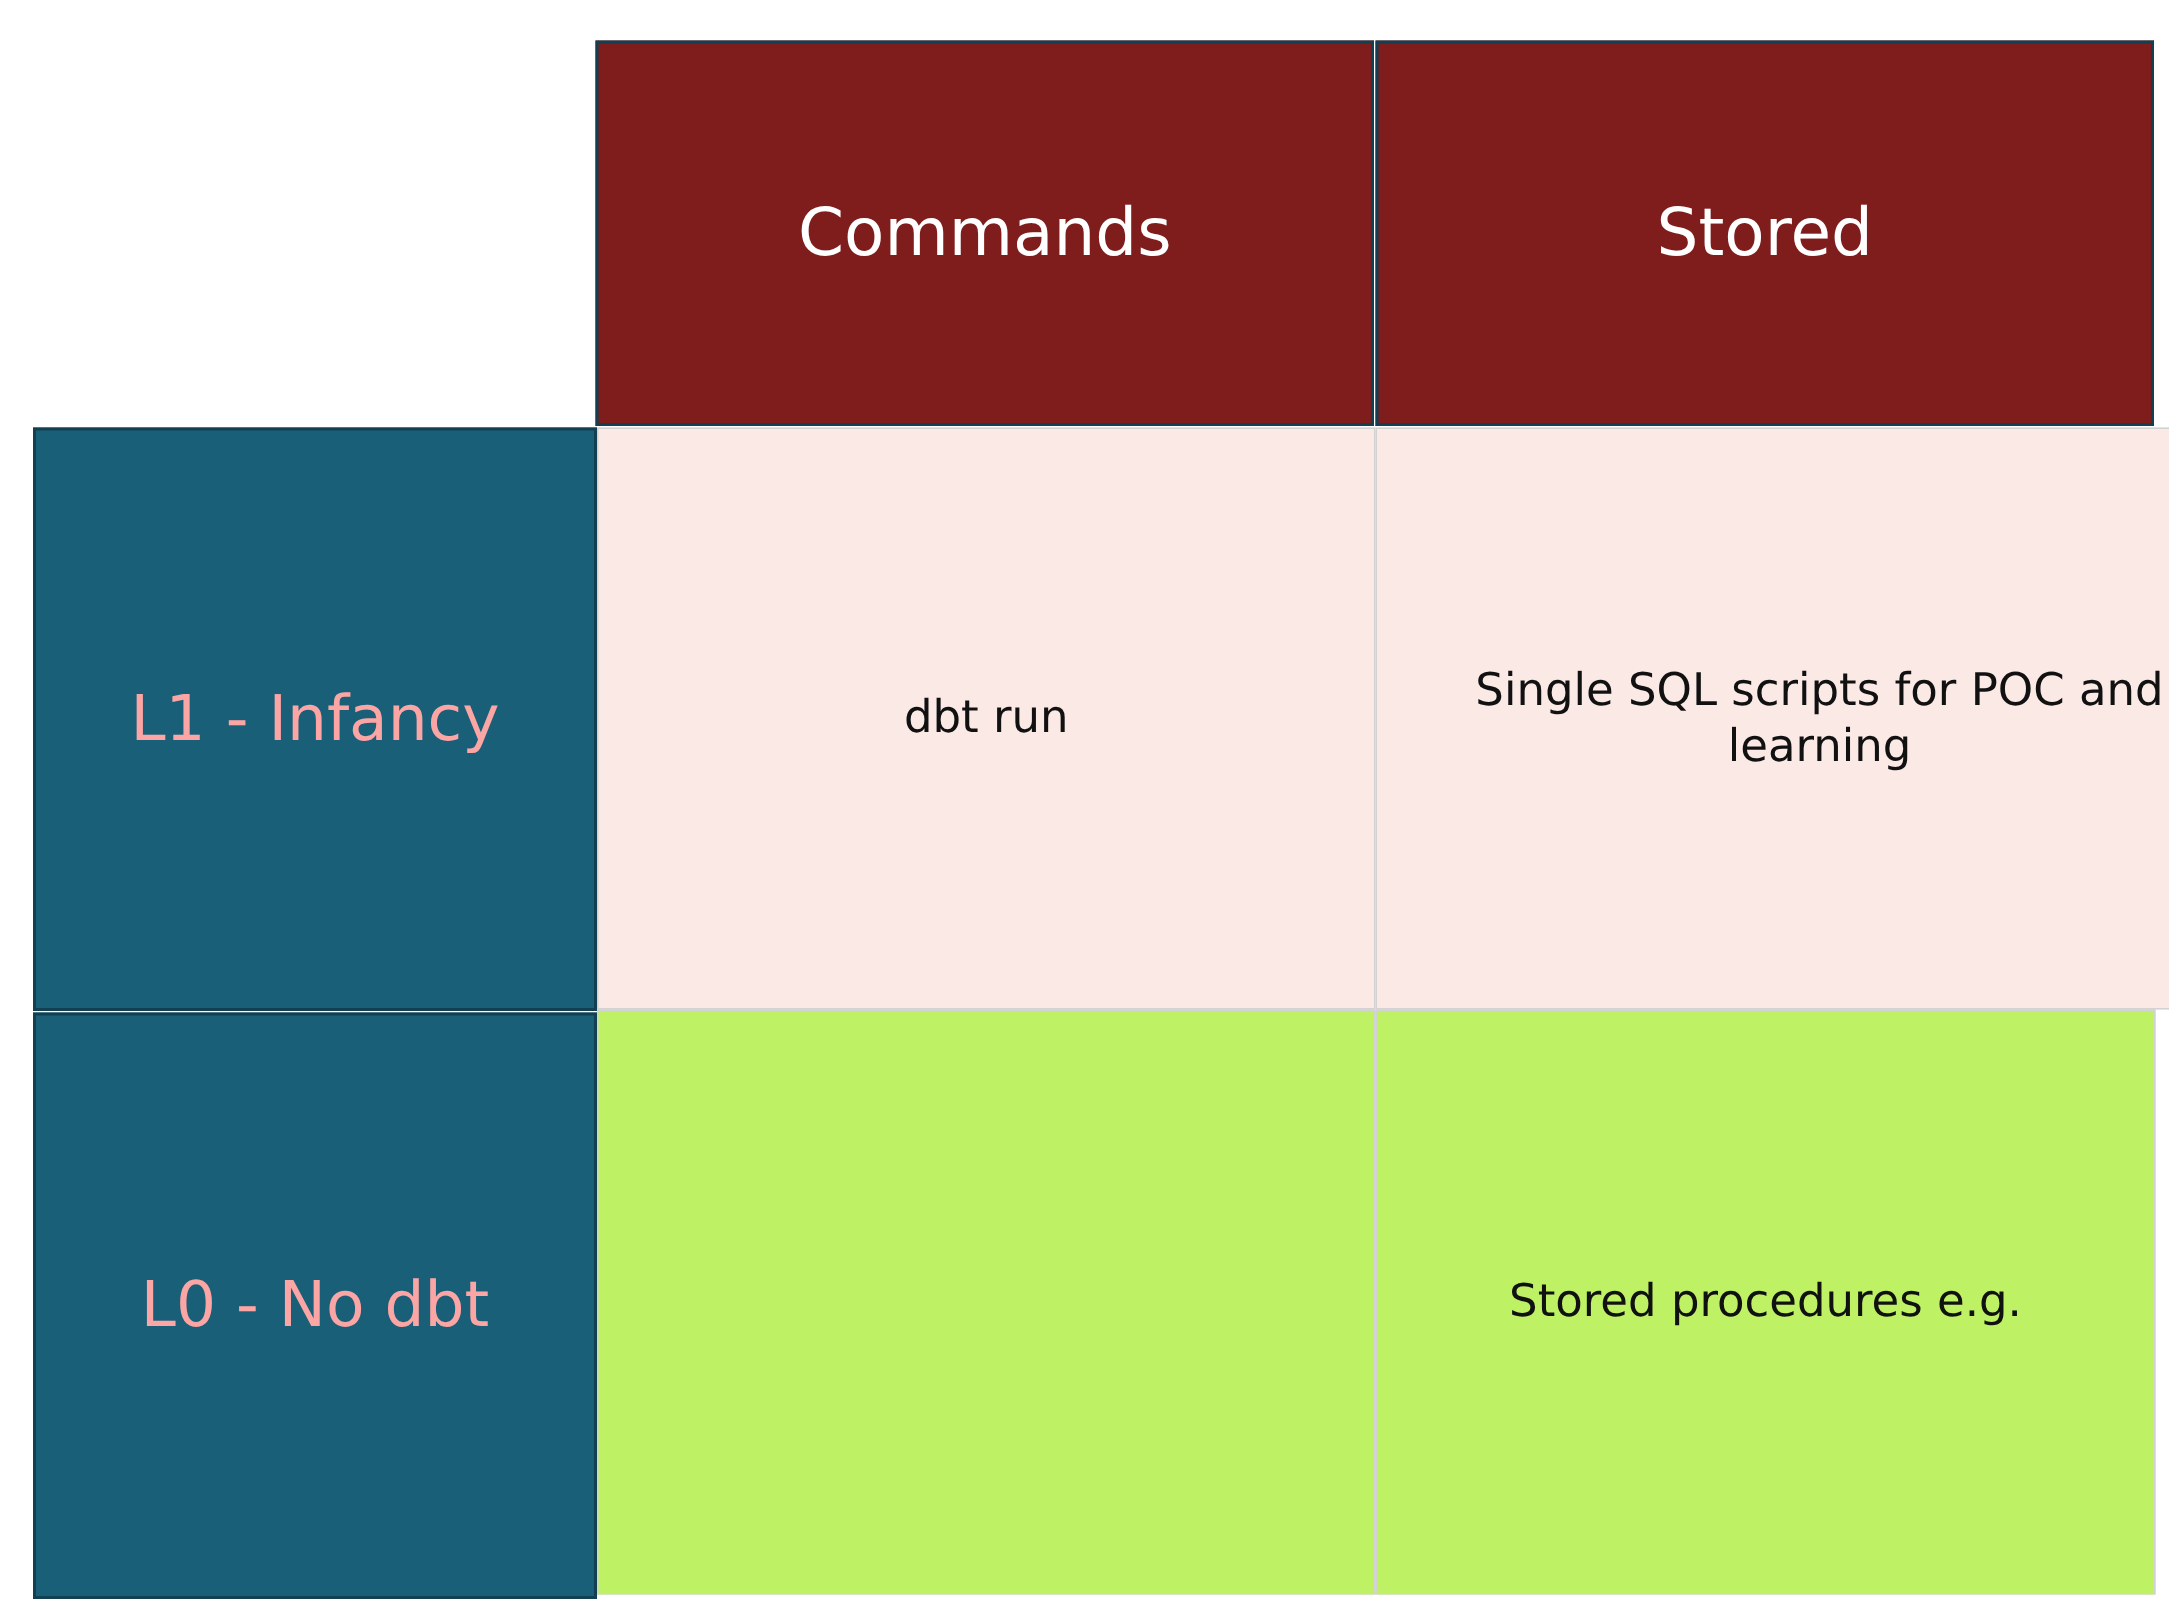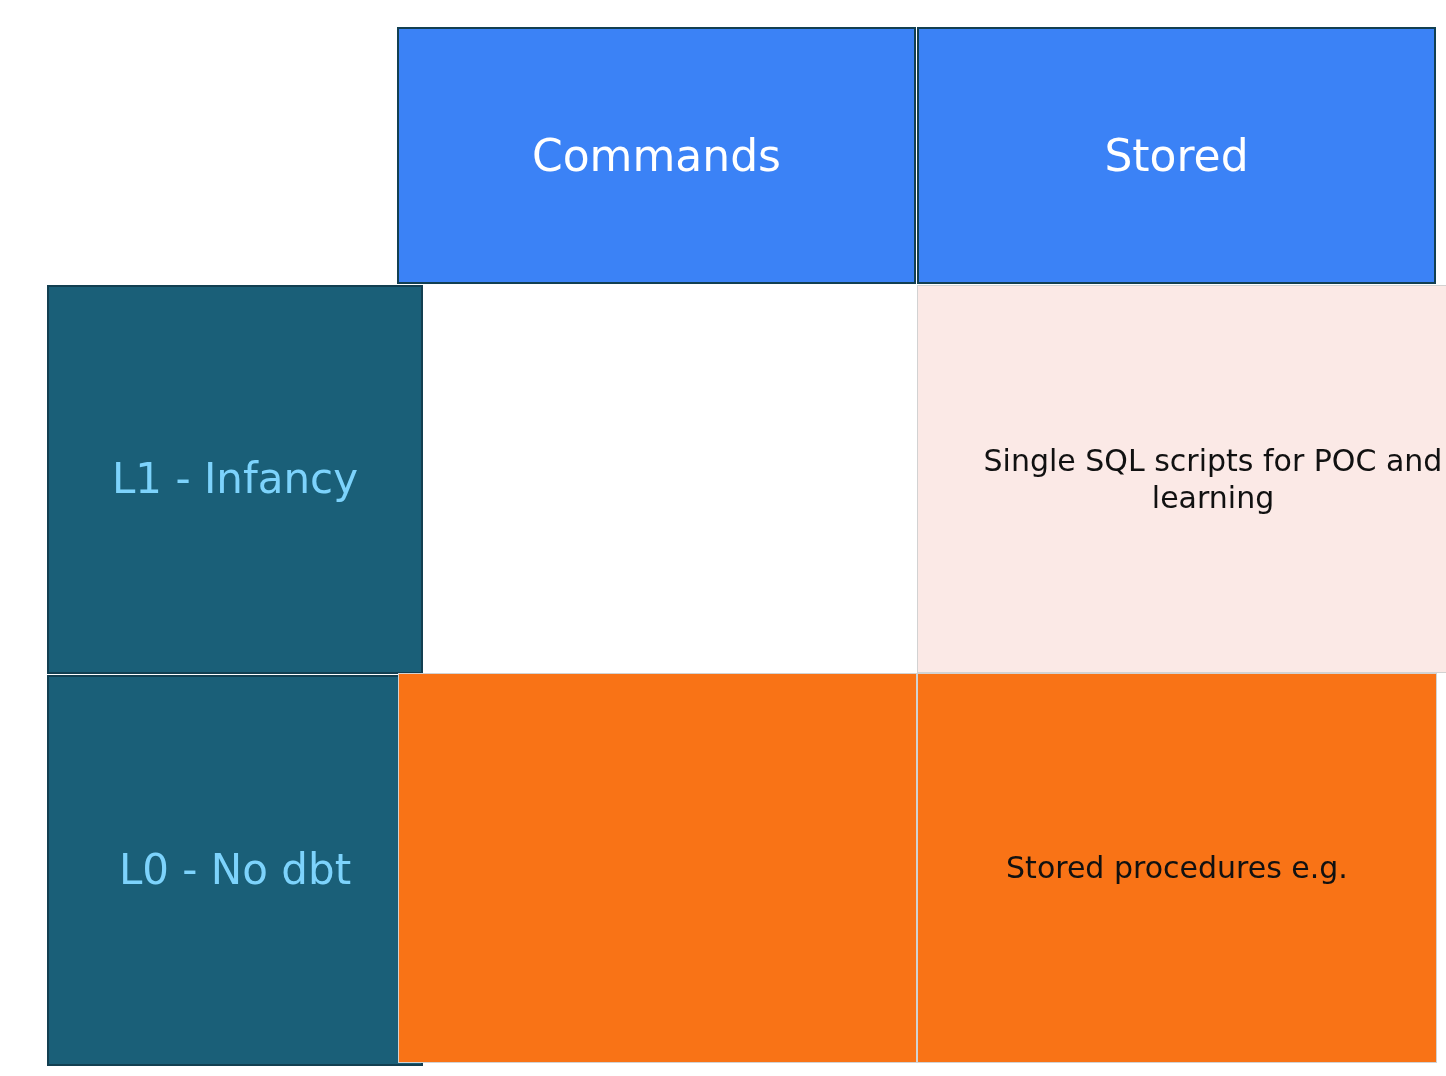--- a/index.html
+++ b/index.html
@@ -26,21 +26,21 @@
     box-sizing: border-box;
     display: flex;
     align-items: center;
     justify-content: center;
     text-align: center;
     line-height: 1.25;
   }
 
   
   .col-head {
-    background: #3b82f6;
+    background: #7f1d1d;
     border: 2px solid #123f51;
     color: #ffffff;
     font-size: 44px;
     font-weight: 400;
   }
   .col-head-commands {
     left: 397px;
     top: 27px;
     width: 519px;
     height: 257px;
@@ -49,26 +49,25 @@
     left: 917px;
     top: 27px;
     width: 519px;
     height: 257px;
   }
 
   
   .row-head {
     background: #1a5f78;
     border: 2px solid #123f51;
-    color: #7dd3fc;
+    color: #fca5a5;
     font-size: 42px;
     font-weight: 400;
     left: 22px;
     width: 376px;
-    margin-left: 25px;
   }
   .row-head-l1 {
     top: 285px;
     height: 389px;
   }
   .row-head-l0 {
     top: 675px;
     height: 391px;
   }
 
@@ -78,21 +77,21 @@
     font-size: 30px;
     font-weight: 400;
     border: 1px solid #d2d2d2;
   }
   .body-cell .txt {
     display: block;
     max-width: 86%;
   }
 
   .tone-pink  { background: #fbe9e6; }
-  .tone-white { background: #f97316; }
+  .tone-white { background: #bef264; }
 
   .r1c1 { left: 398px; top: 285px; width: 519px; height: 388px; }
   .r1c2 { left: 917px; top: 285px; width: 592px; height: 388px; }
   .r2c1 { left: 398px; top: 673px; width: 519px; height: 390px; }
   .r2c2 { left: 917px; top: 673px; width: 520px; height: 390px; }
 
   .empty { color: transparent; }
 </style>
 </head>
 <body>
@@ -108,20 +107,23 @@
   </div>
 
   <div class="cell row-head row-head-l1">
     <span>L1 - Infancy</span>
   </div>
 
   <div class="cell row-head row-head-l0">
     <span>L0 - No dbt</span>
   </div>
 
+  <div class="cell body-cell tone-pink r1c1">
+    <span class="txt">dbt run</span>
+  </div>
 
   <div class="cell body-cell tone-pink r1c2">
     <span class="txt">Single SQL scripts for POC and learning</span>
   </div>
 
   <div class="cell body-cell tone-white r2c1">
     <span class="txt empty"></span>
   </div>
 
   <div class="cell body-cell tone-white r2c2">

